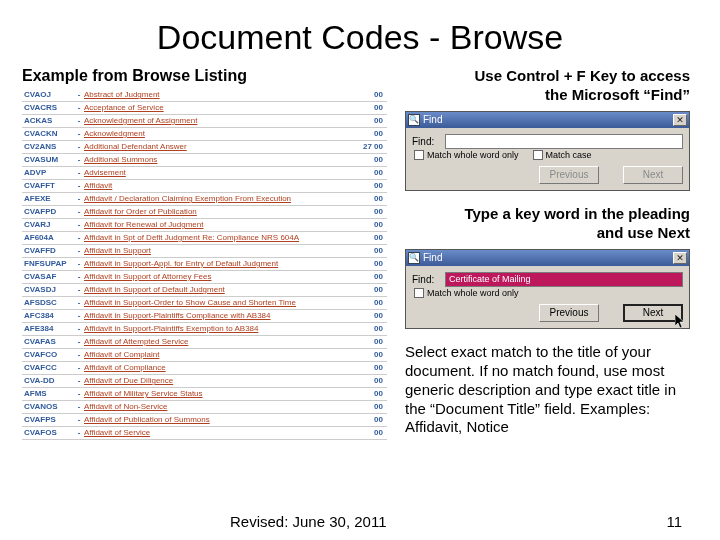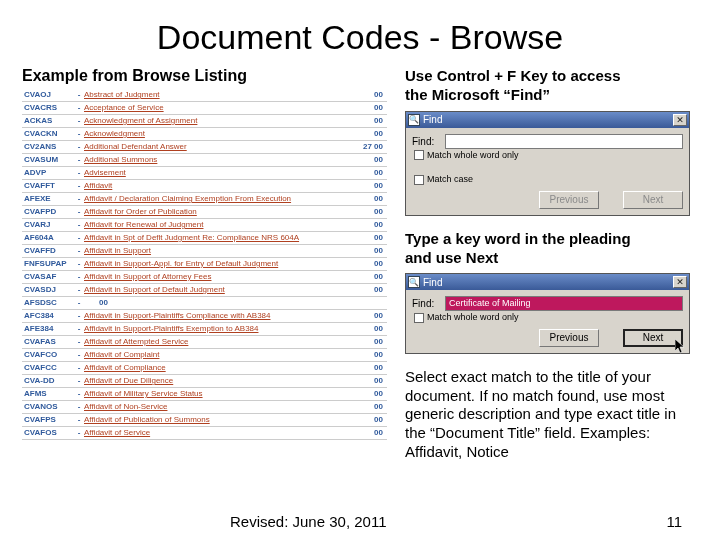--- a/index.html
+++ b/index.html
@@ -65,20 +65,21 @@
     color: #305a9c;
     font-weight: bold;
     text-align: right;
     padding-right: 4px;
   }
   .instr {
     font-weight: bold;
     font-size: 15px;
     line-height: 1.25;
     margin-bottom: 6px;
+    text-align: right;
   }
   .instr2 {
     font-size: 15px;
     line-height: 1.25;
   }
   .find-dialog {
     width: 285px;
     background: #d8d4cc;
     border: 1px solid #555;
     font-family: Tahoma, Arial, sans-serif;
@@ -133,21 +134,20 @@
     padding: 0 3px;
     line-height: 13px;
     font-size: 9px;
   }
   .find-row2 {
     display: flex;
     gap: 14px;
     margin-bottom: 6px;
     padding-left: 2px;
     font-size: 9px;
-    flex-direction: column;
   }
   .cb {
     width: 10px; height: 10px;
     border: 1px solid #666;
     background: #fff;
     display: inline-block;
     vertical-align: middle;
     margin-right: 3px;
   }
   .find-btns {
@@ -297,20 +297,21 @@
         </div>
         <div class="row">
           <span class="code">CVASDJ</span>
           <span class="dash">-</span>
           <span class="desc">Affidavit in Support of Default Judgment</span>
           <span class="num">00</span>
         </div>
         <div class="row">
           <span class="code">AFSDSC</span>
           <span class="dash">-</span>
+          <span class="desc">Affidavit in Support-Order to Show Cause and Shorten Time</span>
           <span class="num">00</span>
         </div>
         <div class="row">
           <span class="code">AFC384</span>
           <span class="dash">-</span>
           <span class="desc">Affidavit in Support-Plaintiffs Compliance with AB384</span>
           <span class="num">00</span>
         </div>
         <div class="row">
           <span class="code">AFE384</span>

